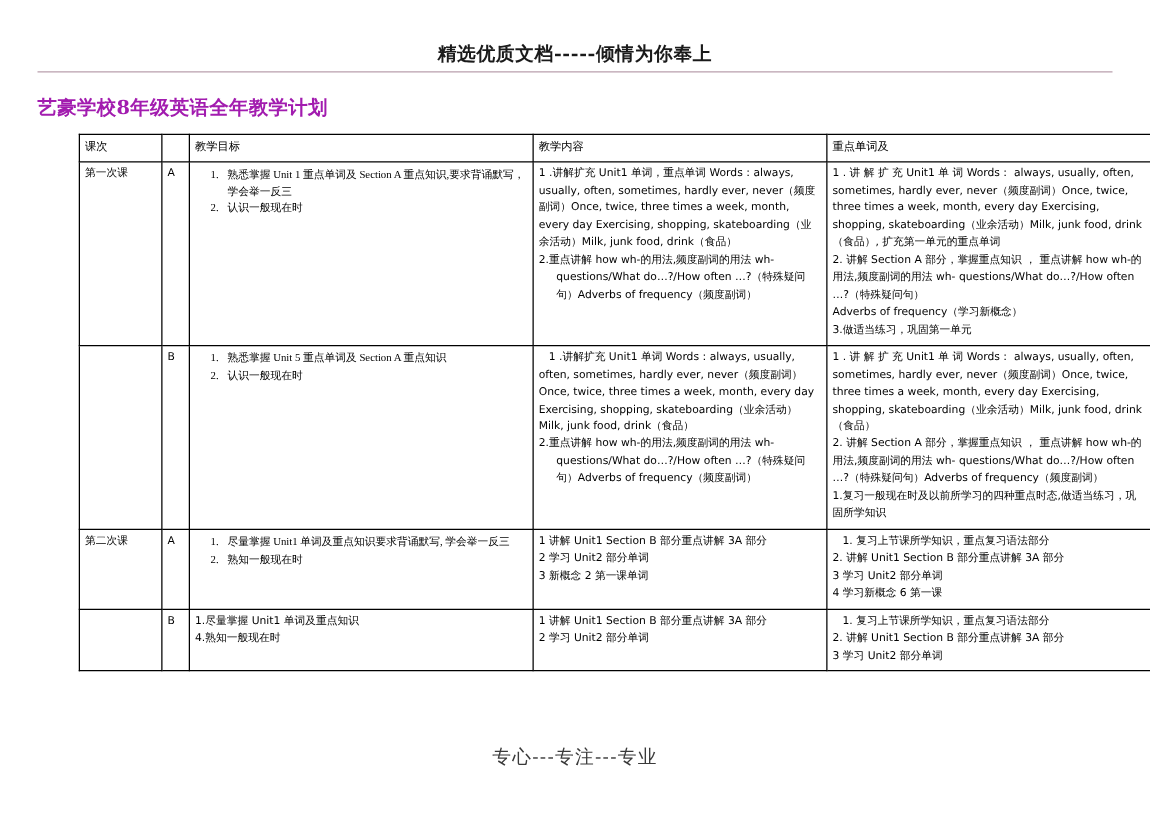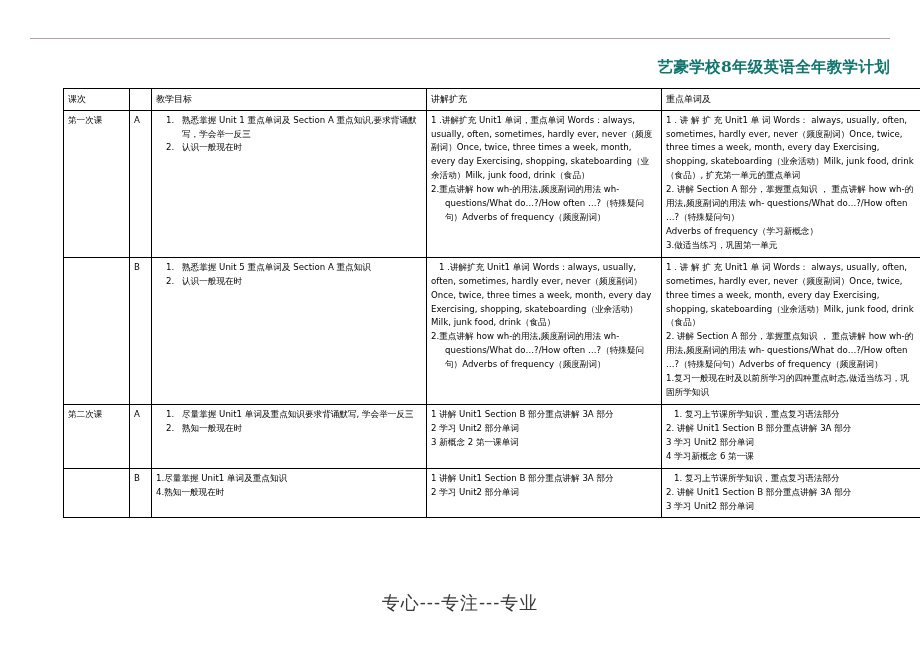--- a/index.html
+++ b/index.html
@@ -36,25 +36,25 @@
     letter-spacing: 0.5px;
   }
   .hdr-rule {
     border-bottom: 1px solid #b9a0ad;
     margin: 4px 0 0 0;
     height: 0;
   }
 
   
   .doc-title {
-    text-align: right;
+    text-align: left;
     font-family: "DejaVu Serif", "Liberation Serif", serif;
     font-size: 15.5px;
     font-weight: bold;
-    color: #0f766e;
+    color: #a21caf;
     padding: 14px 0 10px 0;
     letter-spacing: 0.3px;
   }
 
   
   table.plan {
     border-collapse: collapse;
     width: 776px;
     table-layout: fixed;
     font-size: 8.6px;
@@ -86,20 +86,21 @@
   }
   .cell-cn {
     font-family: "DejaVu Sans", "Liberation Sans", sans-serif;
   }
 
   
   ol.goals {
     margin: 0;
     padding: 0 0 0 21px;
     list-style-type: decimal;
+    font-family: Liberation Serif, serif;
   }
   ol.goals > li {
     margin: 0 0 0 0;
     padding-left: 5px;
   }
 
   
   p.line {
     margin: 0;
     padding: 0;
@@ -114,50 +115,51 @@
   
   .doc-footer {
     position: absolute;
     left: 0;
     right: 0;
     bottom: 36px;
     text-align: center;
   }
   .doc-footer .ftr-text {
     font-family: "DejaVu Serif", "Liberation Serif", serif;
-    font-size: 18px;
+    font-size: 15px;
     color: #3a3a3a;
     letter-spacing: 1px;
   }
 </style>
 </head>
 <body>
 
 <div class="page">
 
   <div class="doc-header">
+    <span class="hdr-text">精选优质文档-----倾情为你奉上</span>
     <div class="hdr-rule"></div>
   </div>
 
   <div class="doc-title">艺豪学校8年级英语全年教学计划</div>
 
   <table class="plan">
     <colgroup>
       <col class="col-lesson">
       <col class="col-sub">
       <col class="col-goal">
       <col class="col-content">
       <col class="col-focus">
     </colgroup>
     <thead>
       <tr>
         <th class="cell-cn">课次</th>
         <th class="cell-cn"></th>
         <th class="cell-cn">教学目标</th>
-        <th class="cell-cn">讲解扩充</th>
+        <th class="cell-cn">教学内容</th>
         <th class="cell-cn">重点单词及</th>
       </tr>
     </thead>
     <tbody>
 
       <tr>
         <td class="cell-cn">第一次课</td>
         <td class="sub cell-cn">A</td>
         <td class="cell-cn">
           <ol class="goals">

